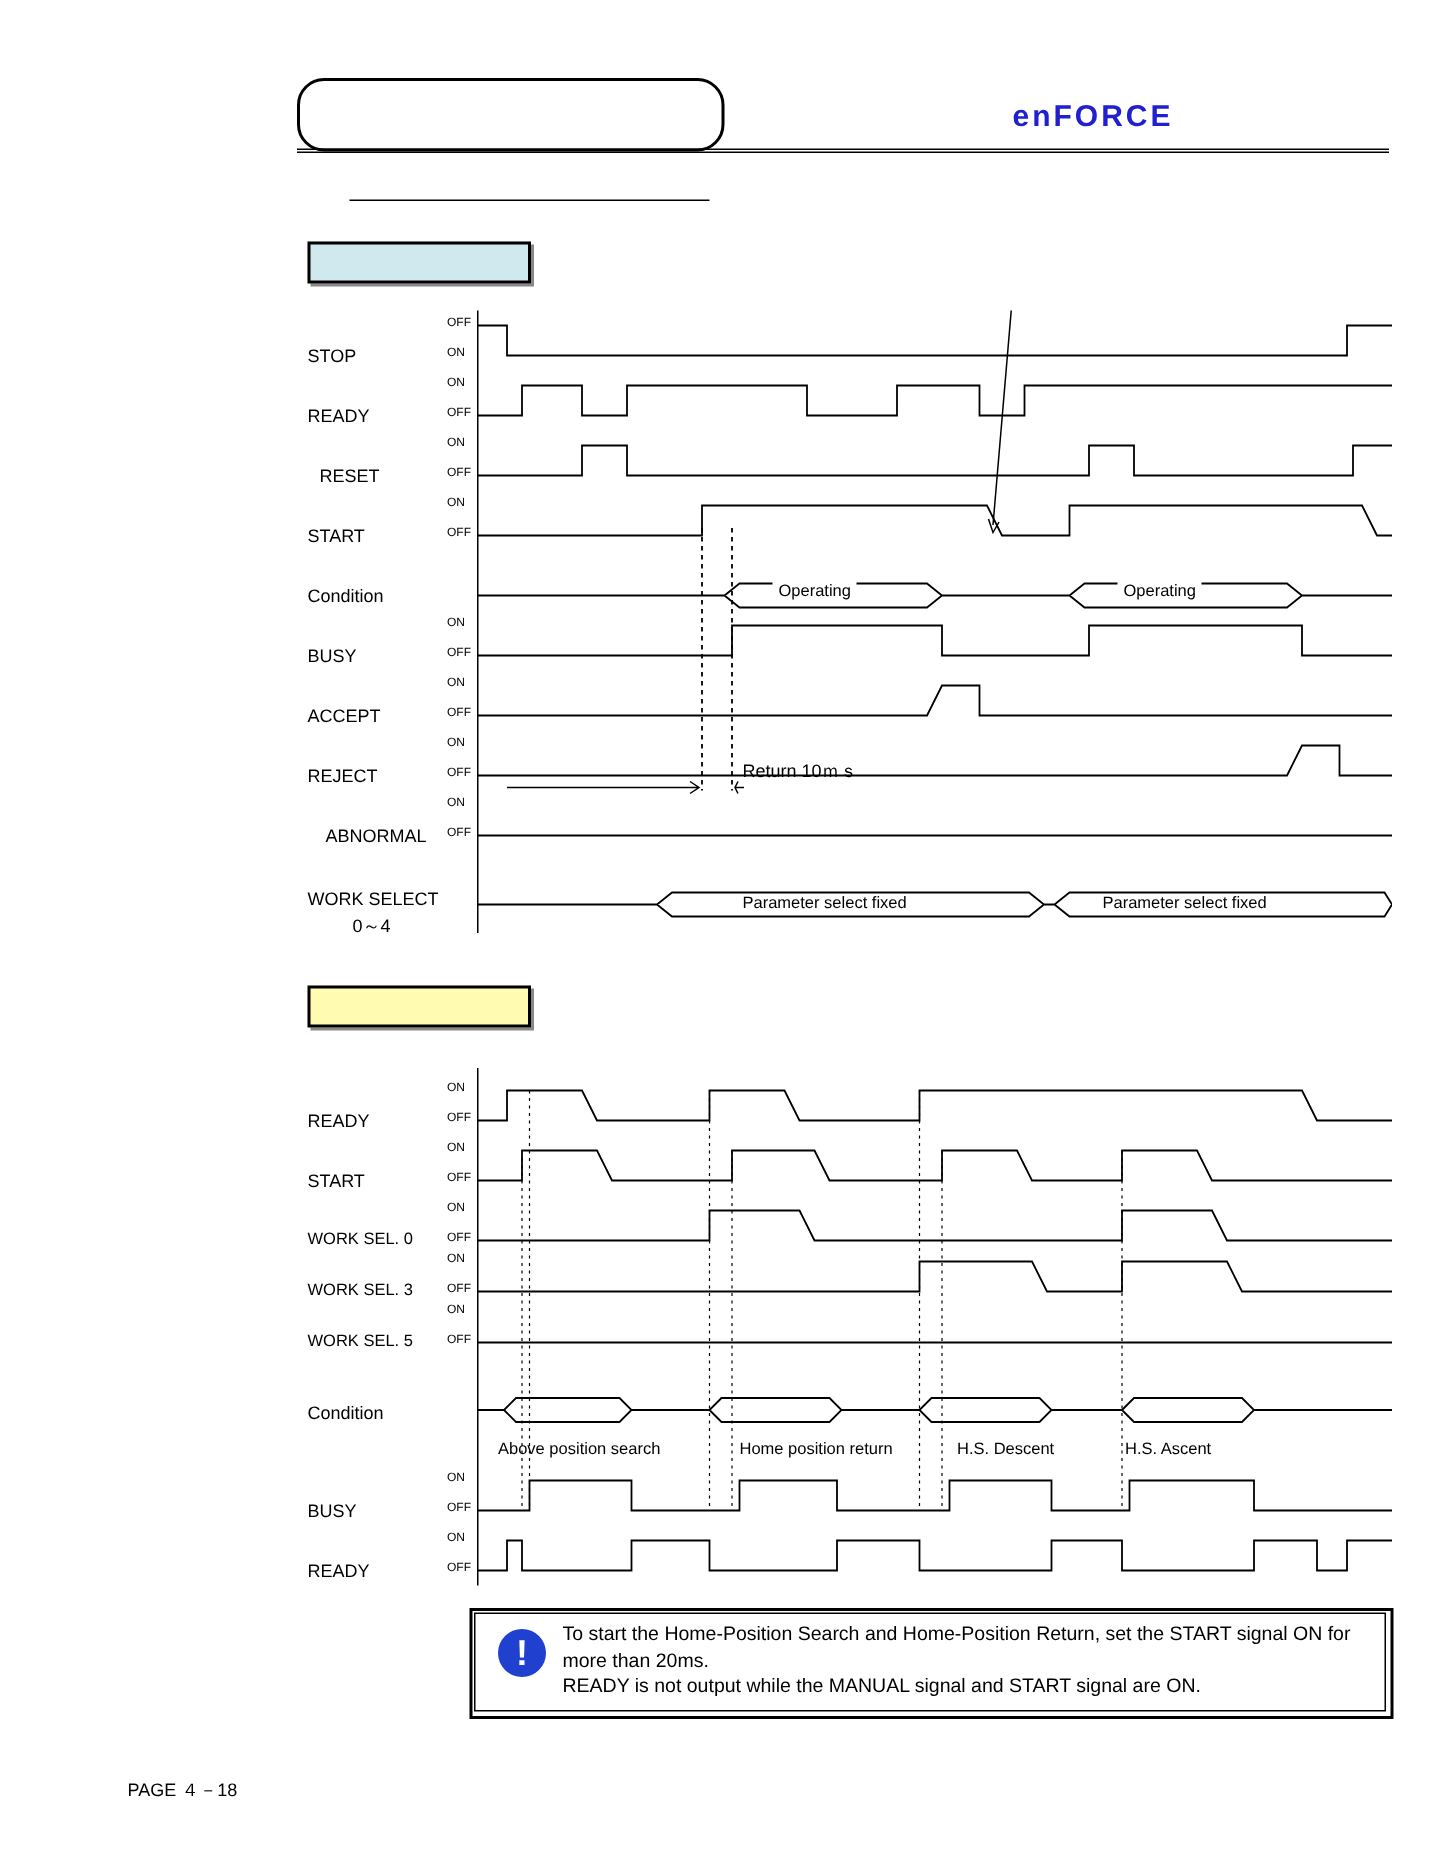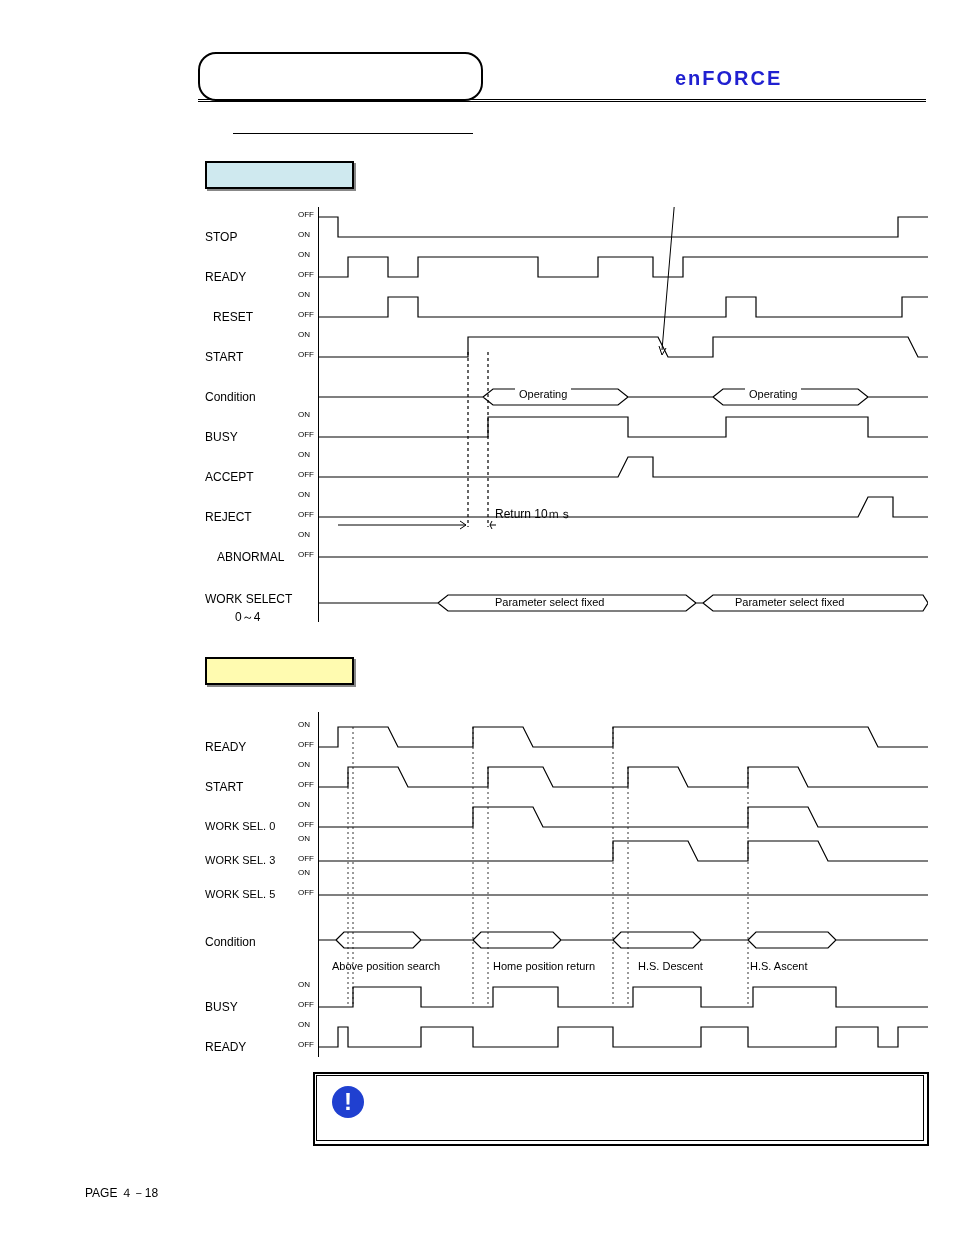--- a/index.html
+++ b/index.html
@@ -173,15 +173,19 @@
 <div class="mini-label" style="left:553px;top:948px">H.S. Descent</div>
 <div class="mini-label" style="left:665px;top:948px">H.S. Ascent</div>
 
 <div class="note-box"></div>
 <div class="note-box-inner"></div>
 <div class="note-icon">
 <svg width="32" height="32">
         <text x="16" y="24" text-anchor="middle" fill="#fff" font-size="24" font-weight="bold">!</text>
       </svg>
 </div>
+<div class="note-text">
+<span>To start the Home-Position Search and Home-Position Return, set the START signal ON for more than 20ms.</span><br>
+<span>READY is not output while the MANUAL signal and START signal are ON.</span>
+</div>
 
 <div class="footer">PAGE ４－18</div>
 </div>
 
 </body></html>

